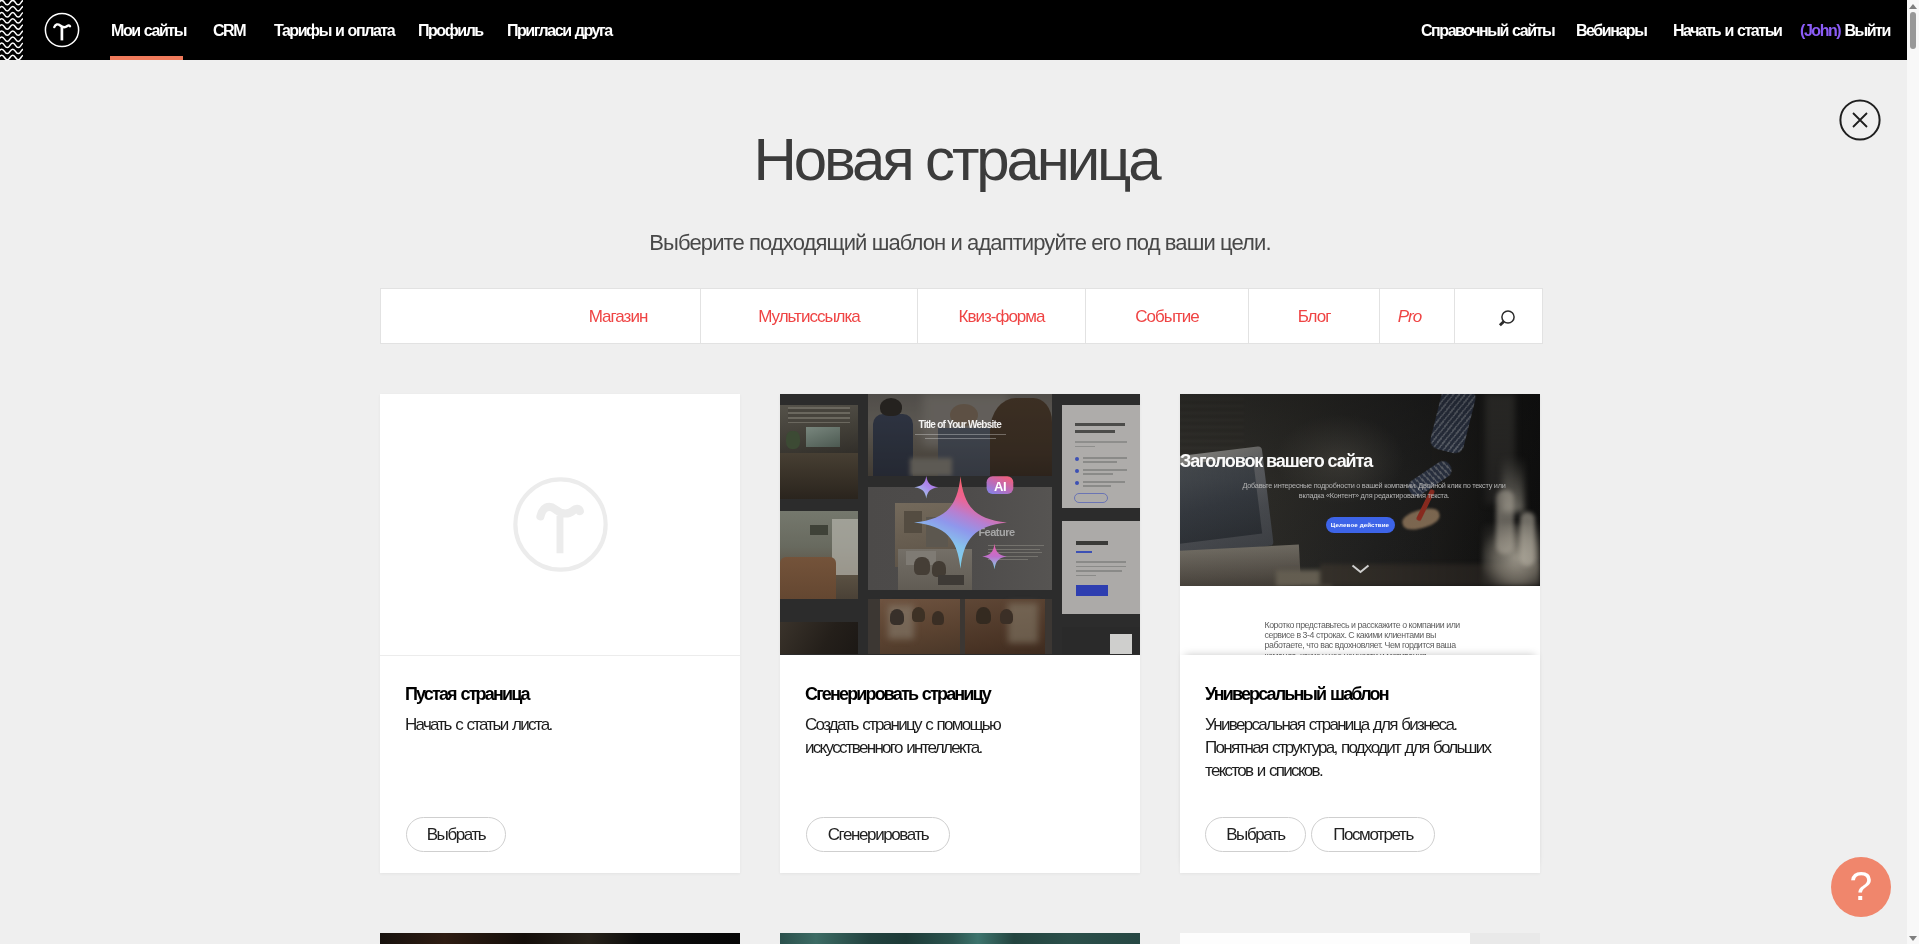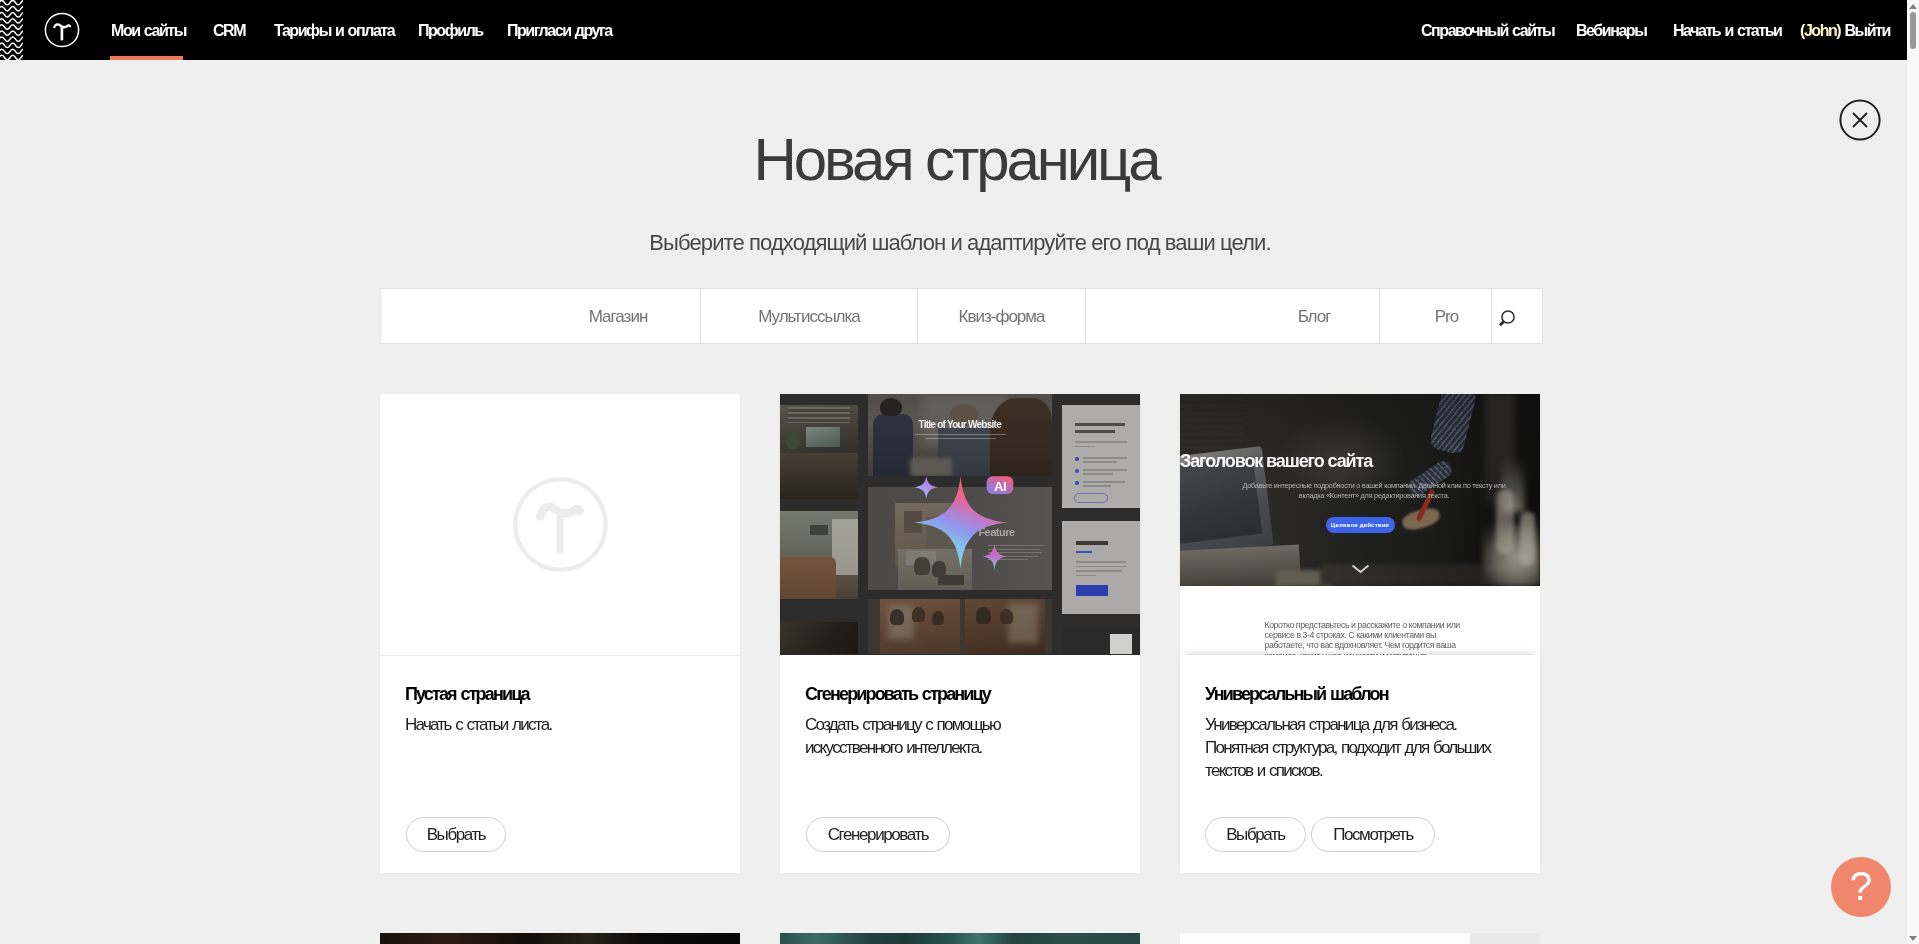--- a/index.html
+++ b/index.html
@@ -16,21 +16,21 @@
   #sbar { position:absolute; right:0; top:0; width:12px; height:944px; background:#f8f8f8; }
   #sthumb { position:absolute; left:3px; top:12px; width:6px; height:37px; background:#989898; border-radius:3px; }
   .tri-up { position:absolute; left:2px; top:4px; width:0; height:0; border-left:4px solid transparent; border-right:4px solid transparent; border-bottom:5px solid #7f7f7f; }
   .tri-dn { position:absolute; left:2px; bottom:3px; width:0; height:0; border-left:4px solid transparent; border-right:4px solid transparent; border-top:5px solid #7f7f7f; }
 
   #title { position:absolute; top:130px; left:956px; transform:translateX(-50%); font-size:60px; line-height:60px; letter-spacing:-3.15px; color:#3b3b3b; white-space:nowrap; font-weight:normal; }
   #subtitle { position:absolute; top:230px; left:960px; transform:translateX(-50%); font-size:22px; letter-spacing:-0.9px; color:#484848; white-space:nowrap; }
 
   
   #tabs { position:absolute; left:380px; top:288px; width:1163px; height:56px; background:#fff; border:1px solid #e2e2e2; }
-  .tb { position:absolute; top:0; height:54px; border-right:1px solid #e2e2e2; color:#737373; font-size:17px; letter-spacing:-1px; text-align:center; line-height:55px; }
+  .tb { position:absolute; top:0; height:54px; border-right:1px solid #e2e2e2; color:#ef4444; font-size:17px; letter-spacing:-1px; text-align:center; line-height:55px; }
   #tbact { position:absolute; left:-1px; top:-1px; width:157px; height:57px; background:#ef7a5b; border-radius:3px; color:#fff; font-size:17px; letter-spacing:-1px; text-align:center; line-height:57px; }
 
   
   .card { position:absolute; top:394px; width:360px; height:479px; background:#fff; box-shadow:0 1px 3px rgba(0,0,0,0.05); }
   .cimg { position:absolute; left:0; top:0; width:360px; height:261px; overflow:hidden; }
   .ctitle { position:absolute; left:25px; top:289.5px; font-size:18px; font-weight:bold; letter-spacing:-1.85px; word-spacing:1.6px; color:#000; white-space:nowrap; }
   .cdesc { position:absolute; left:25px; top:319px; font-size:17px; letter-spacing:-1.7px; word-spacing:1.4px; color:#1d1d1d; line-height:23px; }
   .cbtn { position:absolute; top:423px; height:35px; border:1px solid #cfcfcf; border-radius:18px; background:#fff; color:#222; font-size:17px; letter-spacing:-1.4px; word-spacing:1px; text-align:center; line-height:34px; }
 </style>
 </head>
@@ -57,21 +57,21 @@
     <path d="M17.9,14.4 L17.9,28.4" stroke="#fff" stroke-width="2.7" fill="none"></path>
   </svg>
   <span class="mi" style="left:111px">Мои сайты</span>
   <span class="mi" style="left:213px">CRM</span>
   <span class="mi" style="left:274px">Тарифы и оплата</span>
   <span class="mi" style="left:418px">Профиль</span>
   <span class="mi" style="left:507px">Пригласи друга</span>
   <span class="mi" style="left:1421px">Справочный сайты</span>
   <span class="mi" style="left:1576px">Вебинары</span>
   <span class="mi" style="left:1673px">Начать и статьи</span>
-  <span class="mi" style="left:1800px"><span style="color:#fef9c3">(John)</span> Выйти</span>
+  <span class="mi" style="left:1800px"><span style="color:#8b5cf6">(John)</span> Выйти</span>
   <div id="uline"></div>
 </div>
 
 <div id="sbar">
   <div class="tri-up"></div>
   <div id="sthumb"></div>
   <div class="tri-dn"></div>
 </div>
 
 <svg class="abs" style="left:1839px;top:99px" width="42" height="42" viewBox="0 0 42 42">
@@ -79,22 +79,23 @@
   <path d="M14,14 L28,28 M28,14 L14,28" stroke="#1e1e1e" stroke-width="1.8"></path>
 </svg>
 
 <div id="title">Новая страница</div>
 <div id="subtitle">Выберите подходящий шаблон и адаптируйте его под ваши цели.</div>
 
 <div id="tabs">
   <div class="tb" style="left:155px; width:165px;">Магазин</div>
   <div class="tb" style="left:320px; width:217px;">Мультиссылка</div>
   <div class="tb" style="left:537px; width:168px;">Квиз-форма</div>
+  <div class="tb" style="left:705px; width:163px;">Событие</div>
   <div class="tb" style="left:868px; width:131px;">Блог</div>
-  <div class="tb" style="left:1021px; width:90px;">Pro</div>
+  <div class="tb" style="left:984px; width:90px;font-style:italic;">Pro</div>
   <div class="tb" style="left:1089px; width:73px; border-right:none;"></div>
   <svg class="abs" style="left:1113px;top:18px" width="24" height="24" viewBox="0 0 24 24">
     <circle cx="14" cy="10" r="6.1" stroke="#2b2b2b" stroke-width="1.5" fill="none"></circle>
     <path d="M9.8,14.4 L5.9,18.3" stroke="#2b2b2b" stroke-width="2.8"></path>
   </svg>
 </div>
 
 <div class="card" style="left:380px">
   <div style="position:absolute;left:0;top:261px;width:360px;height:1px;background:#ececec"></div>
   <svg class="abs" style="left:133px;top:83px" width="95" height="95" viewBox="0 0 36 36">

